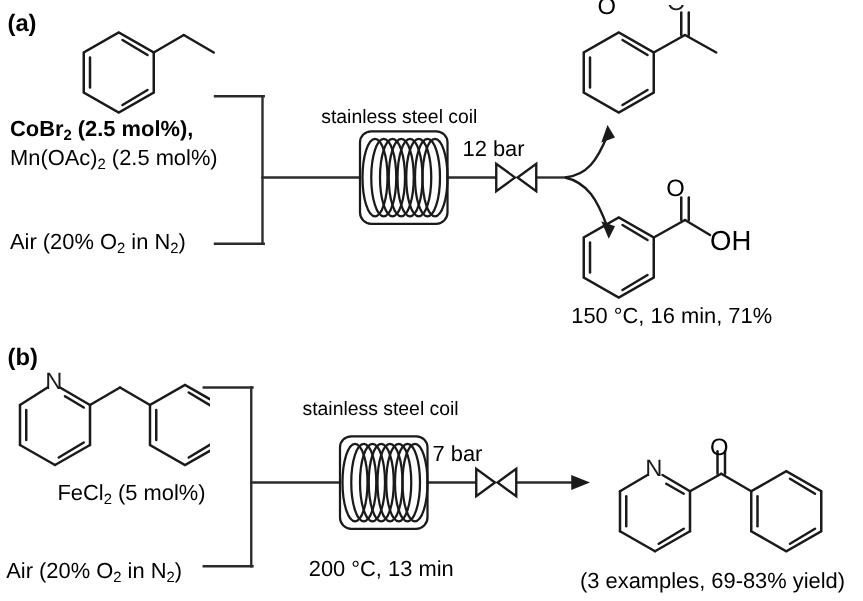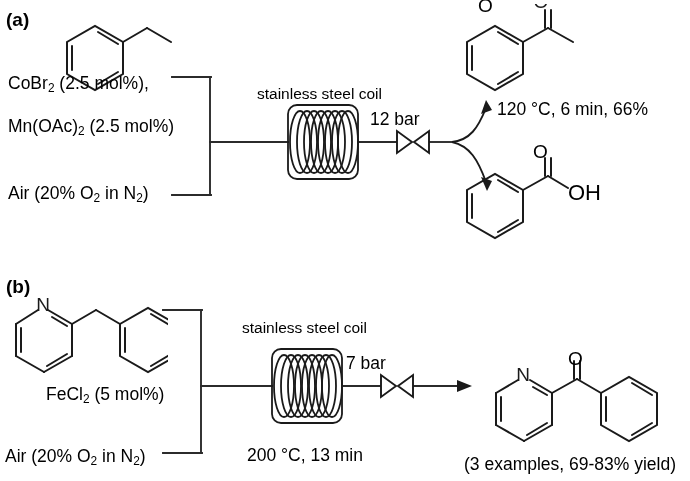--- a/index.html
+++ b/index.html
@@ -84,21 +84,21 @@
     <polygon class="struct-line" points="12,28 12,60 40,76 68,60 68,28 40,12"></polygon>
 
     <line class="struct-line" x1="17" y1="32" x2="17" y2="56"></line>
     <line class="struct-line" x1="43" y1="70" x2="63" y2="58"></line>
     <line class="struct-line" x1="63" y1="30" x2="43" y2="18"></line>
 
     <line class="struct-line" x1="68" y1="28" x2="92" y2="14"></line>
     <line class="struct-line" x1="92" y1="14" x2="116" y2="28"></line>
   </svg>
 
-  <div class="txt" style="left:8px; top:72px;">
+  <div class="txt" style="left:8px; top:92px;font-weight:bold;">
     <span>CoBr<sub>2</sub> (2.5 mol%),</span>
   </div>
   <div class="txt" style="left:8px; top:115px;">
     <span>Mn(OAc)<sub>2</sub> (2.5 mol%)</span>
   </div>
 
   <div class="txt" style="left:8px; top:182px;">
     <span>Air (20% O<sub>2</sub> in N<sub>2</sub>)</span>
   </div>
 
@@ -153,36 +153,36 @@
     <line class="struct-line" x1="68" y1="38" x2="93" y2="24"></line>
 
     <line class="struct-line" x1="90" y1="24" x2="90" y2="6"></line>
     <line class="struct-line" x1="96" y1="24" x2="96" y2="6"></line>
 
     <line class="struct-line" x1="93" y1="24" x2="118" y2="38"></line>
     <text class="atom-label" x="86" y="4" text-anchor="middle">O</text>
   </svg>
   <div class="txt" style="left:478px; top:-6px; font-size:19px;">O</div>
 
-  <div class="txt" style="left:497px; top:98px;">120 °C, 6 min, 66%</div>
 
   <svg style="position:absolute; left:455px; top:150px;" width="140" height="95" viewBox="0 0 140 95">
     <polygon class="struct-line" points="12,40 12,72 40,88 68,72 68,40 40,24"></polygon>
     <line class="struct-line" x1="17" y1="44" x2="17" y2="68"></line>
     <line class="struct-line" x1="43" y1="82" x2="63" y2="70"></line>
     <line class="struct-line" x1="63" y1="42" x2="43" y2="30"></line>
 
     <line class="struct-line" x1="68" y1="40" x2="93" y2="26"></line>
     <line class="struct-line" x1="90" y1="26" x2="90" y2="8"></line>
     <line class="struct-line" x1="96" y1="26" x2="96" y2="8"></line>
     <line class="struct-line" x1="93" y1="26" x2="113" y2="38"></line>
   </svg>
   <div class="txt" style="left:533px; top:140px; font-size:19px;">O</div>
   <div class="txt" style="left:568px; top:179px; font-size:22px;">OH</div>
 
+  <div class="txt" style="left:457px; top:241px;">150 °C, 16 min, 71%</div>
 
   <div class="txt panel-label" style="left:6px; top:275px;">(b)</div>
 
   <svg style="position:absolute; left:8px; top:296px;" width="160" height="86" viewBox="0 0 160 86">
 
     <line class="struct-line" x1="8" y1="28" x2="8" y2="60"></line>
     <line class="struct-line" x1="8" y1="60" x2="36" y2="76"></line>
     <line class="struct-line" x1="36" y1="76" x2="64" y2="60"></line>
     <line class="struct-line" x1="64" y1="60" x2="64" y2="28"></line>
     <line class="struct-line" x1="64" y1="28" x2="40" y2="14"></line>

